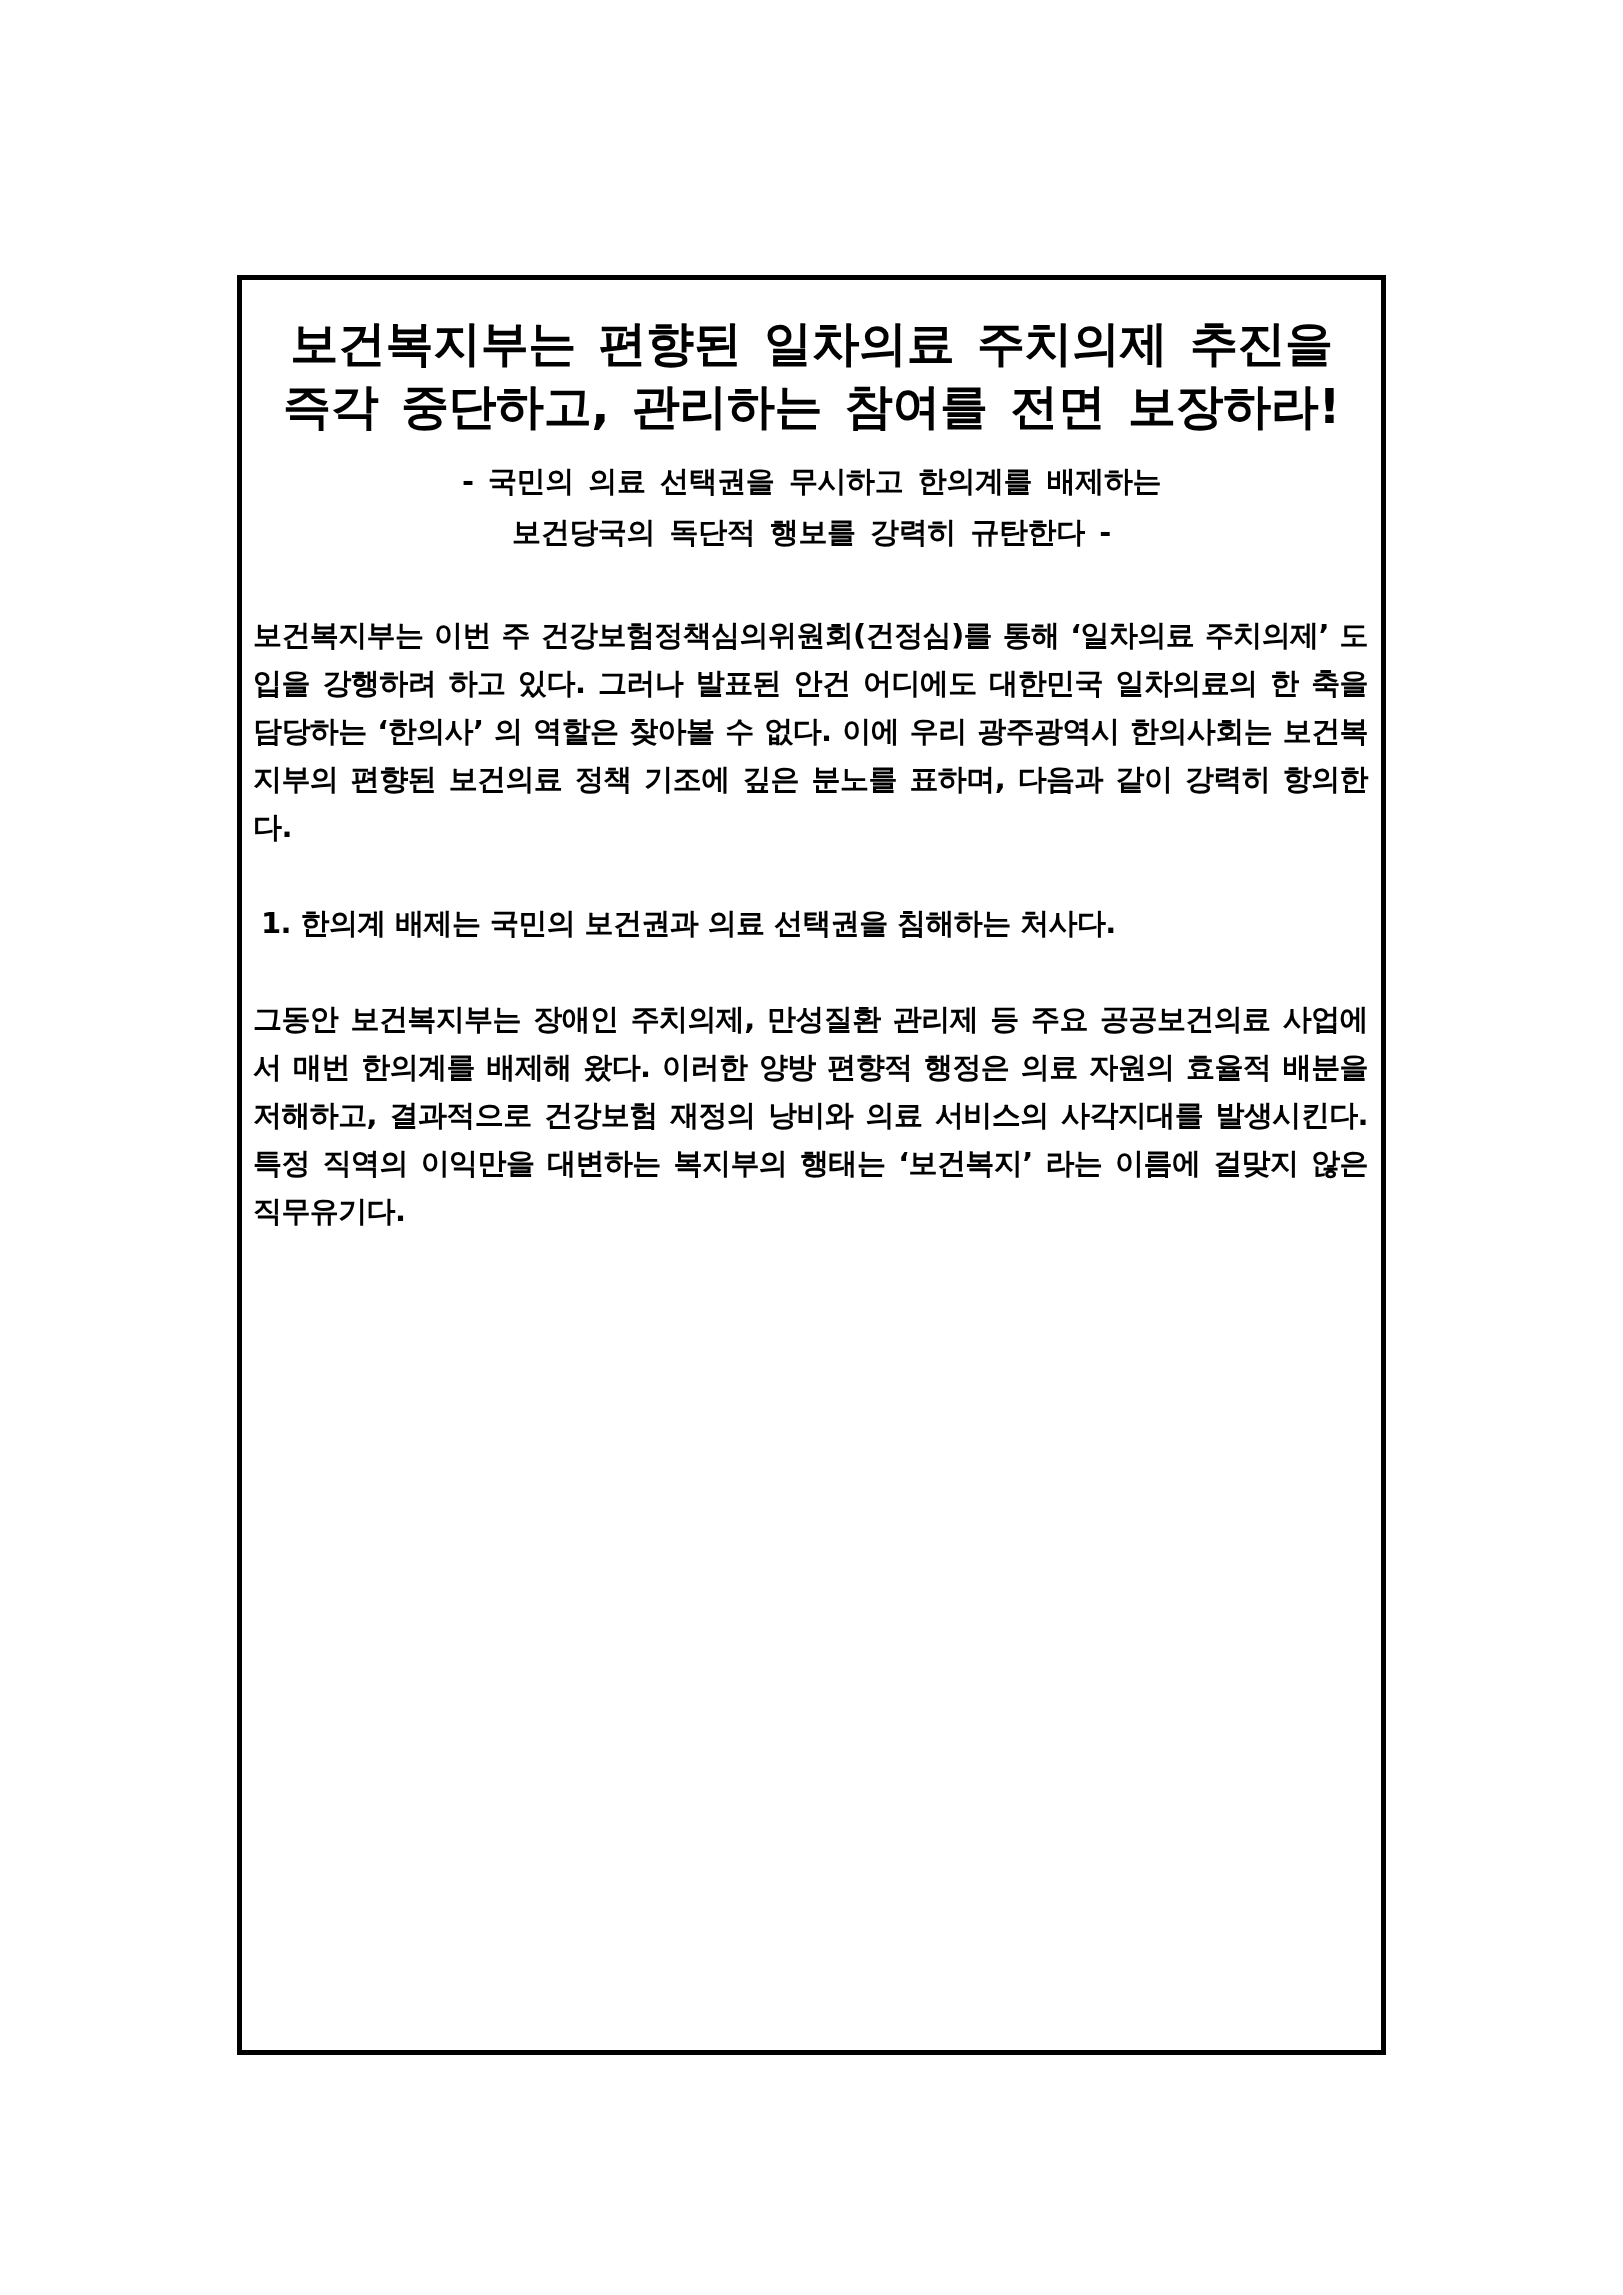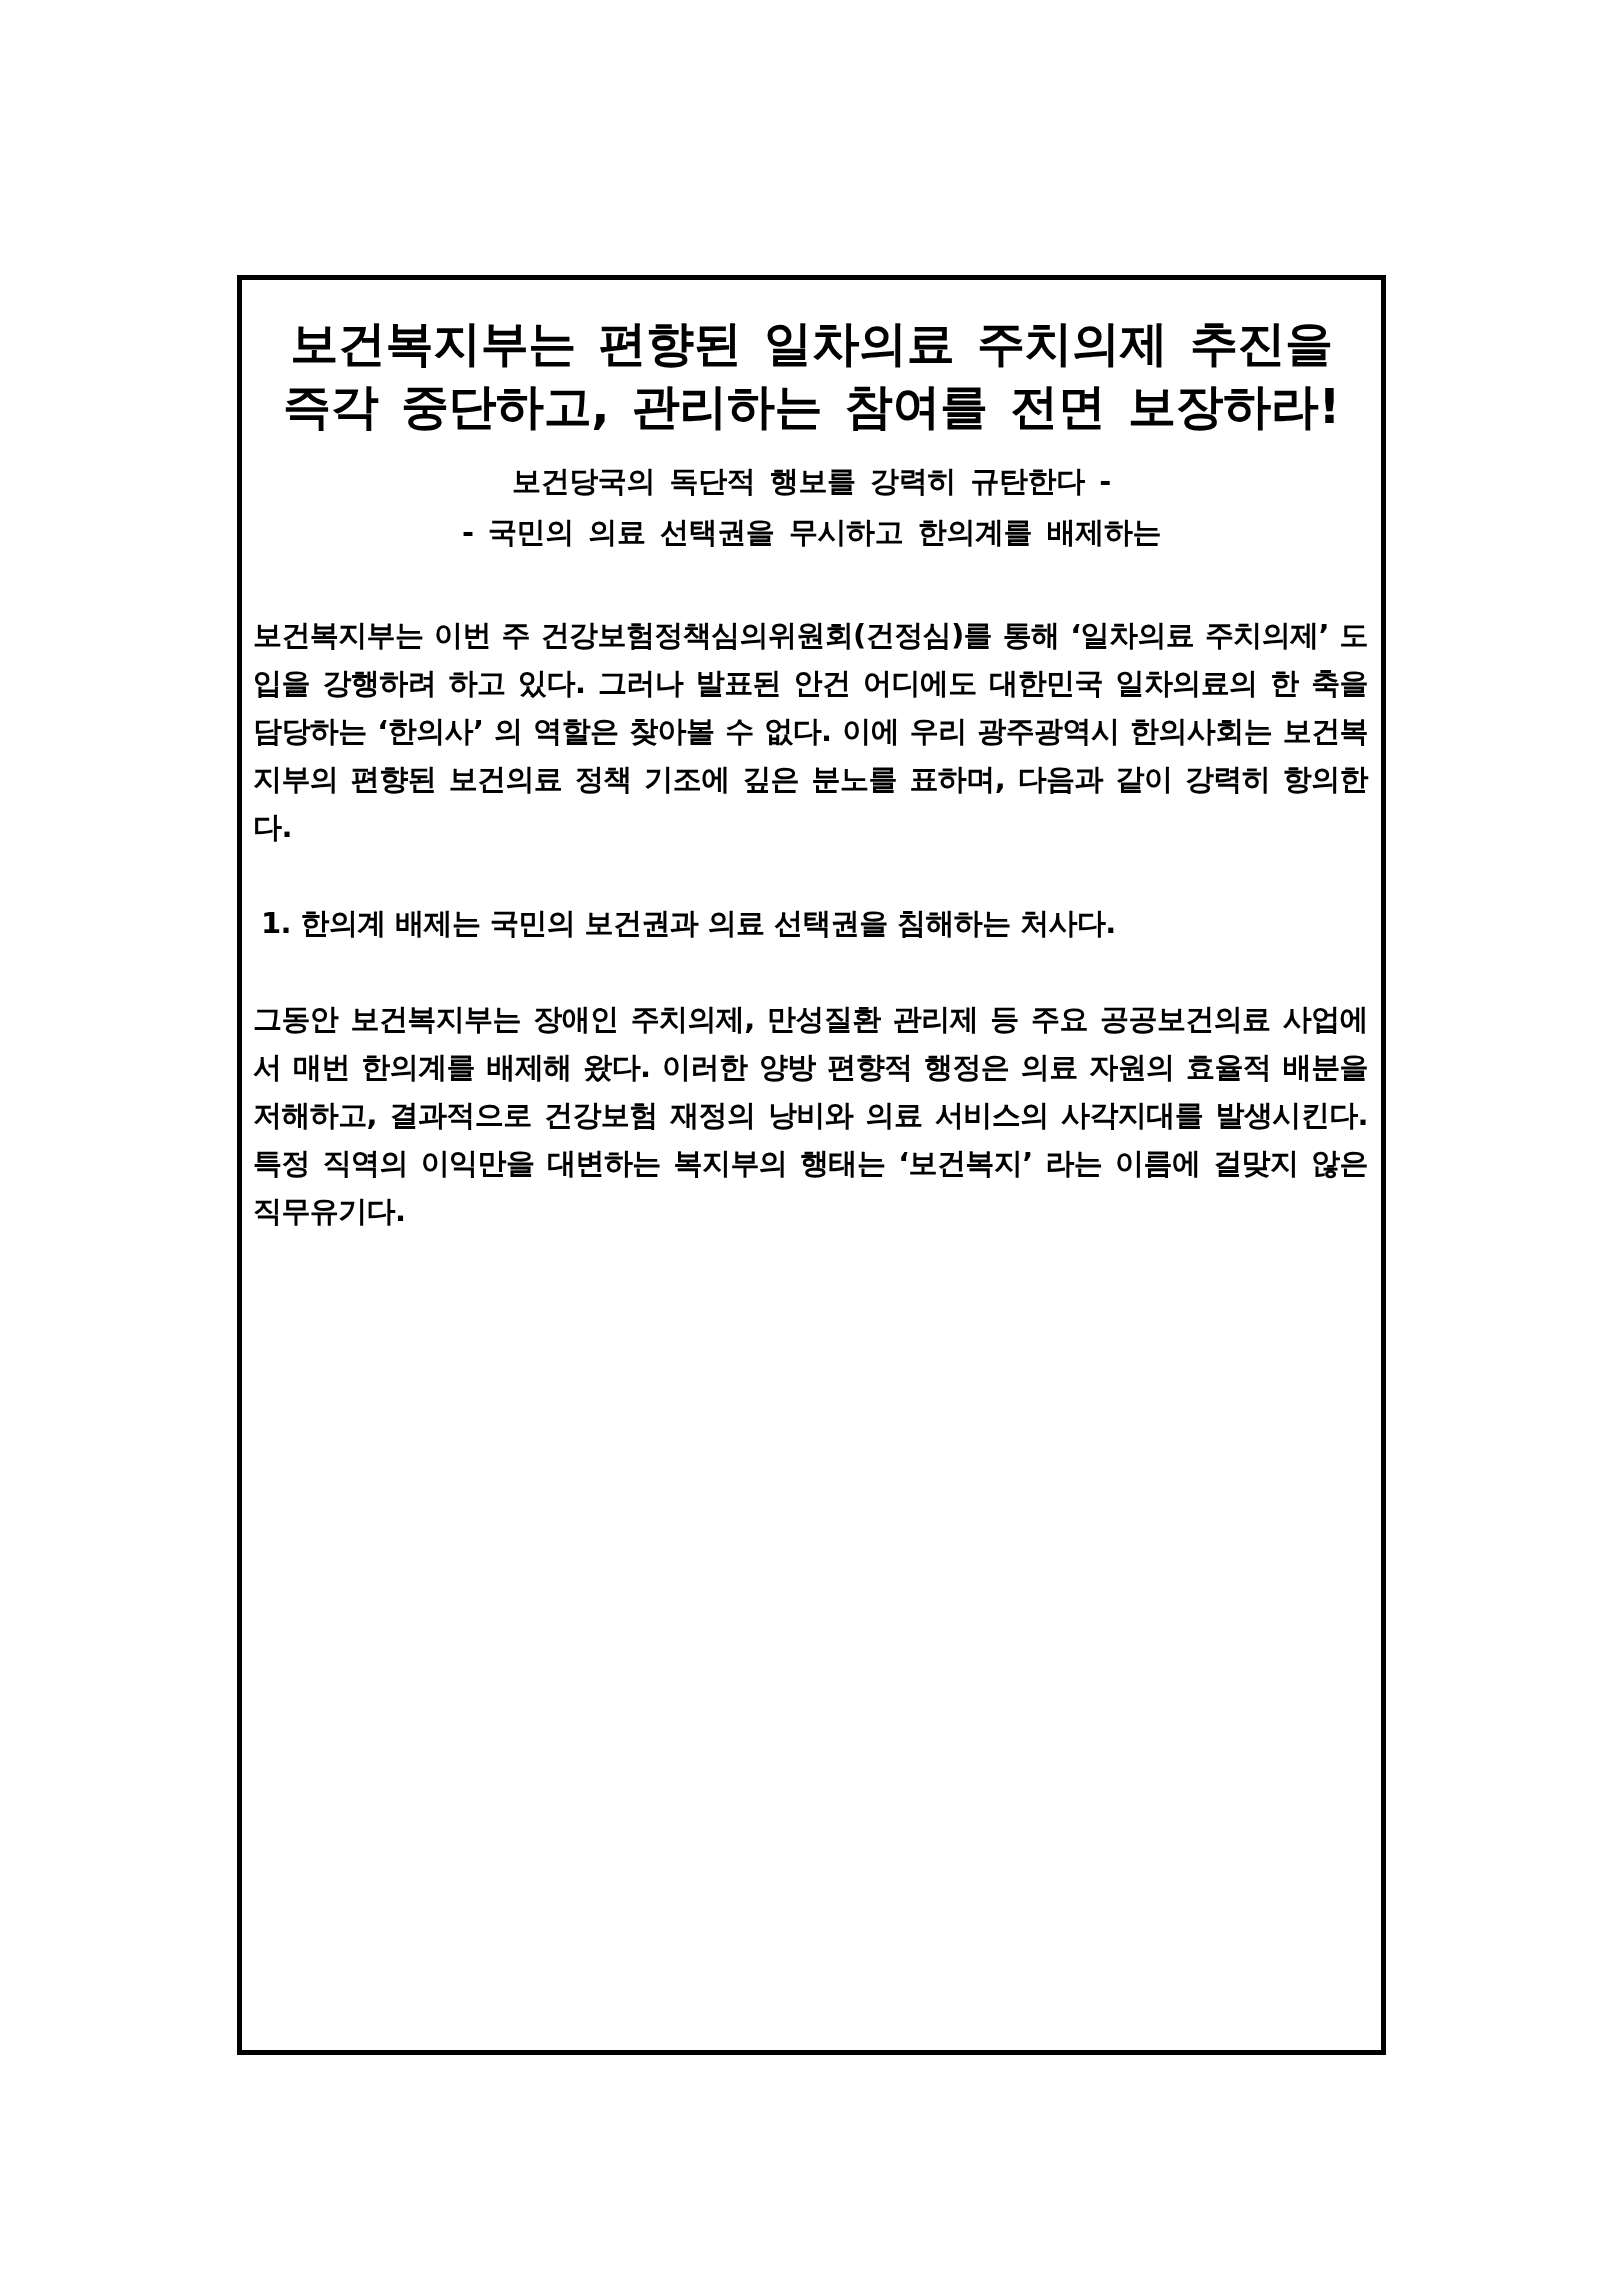--- a/index.html
+++ b/index.html
@@ -73,22 +73,22 @@
 </head>
 <body>
 
 <div class="frame">
   <div class="title">
     <div>보건복지부는 편향된 일차의료 주치의제 추진을</div>
     <div>즉각 중단하고, 관리하는 참여를 전면 보장하라!</div>
   </div>
 
   <div class="subtitle">
+    <div>- 국민의 의료 선택권을 무시하고 한의계를 배제하는</div>
     <div>보건당국의 독단적 행보를 강력히 규탄한다 -</div>
-    <div>- 국민의 의료 선택권을 무시하고 한의계를 배제하는</div>
   </div>
 
   <div class="body">
     <p class="para">보건복지부는 이번 주 건강보험정책심의위원회(건정심)를 통해 ‘일차의료 주치의제’ 도입을 강행하려 하고 있다. 그러나 발표된 안건 어디에도 대한민국 일차의료의 한 축을 담당하는 ‘한의사’ 의 역할은 찾아볼 수 없다. 이에 우리 광주광역시 한의사회는 보건복지부의 편향된 보건의료 정책 기조에 깊은 분노를 표하며, 다음과 같이 강력히 항의한다.</p>
 
     <p class="heading">1. 한의계 배제는 국민의 보건권과 의료 선택권을 침해하는 처사다.</p>
 
     <p class="para">그동안 보건복지부는 장애인 주치의제, 만성질환 관리제 등 주요 공공보건의료 사업에서 매번 한의계를 배제해 왔다. 이러한 양방 편향적 행정은 의료 자원의 효율적 배분을 저해하고, 결과적으로 건강보험 재정의 낭비와 의료 서비스의 사각지대를 발생시킨다. 특정 직역의 이익만을 대변하는 복지부의 행태는 ‘보건복지’ 라는 이름에 걸맞지 않은 직무유기다.</p>
 
   </div>

